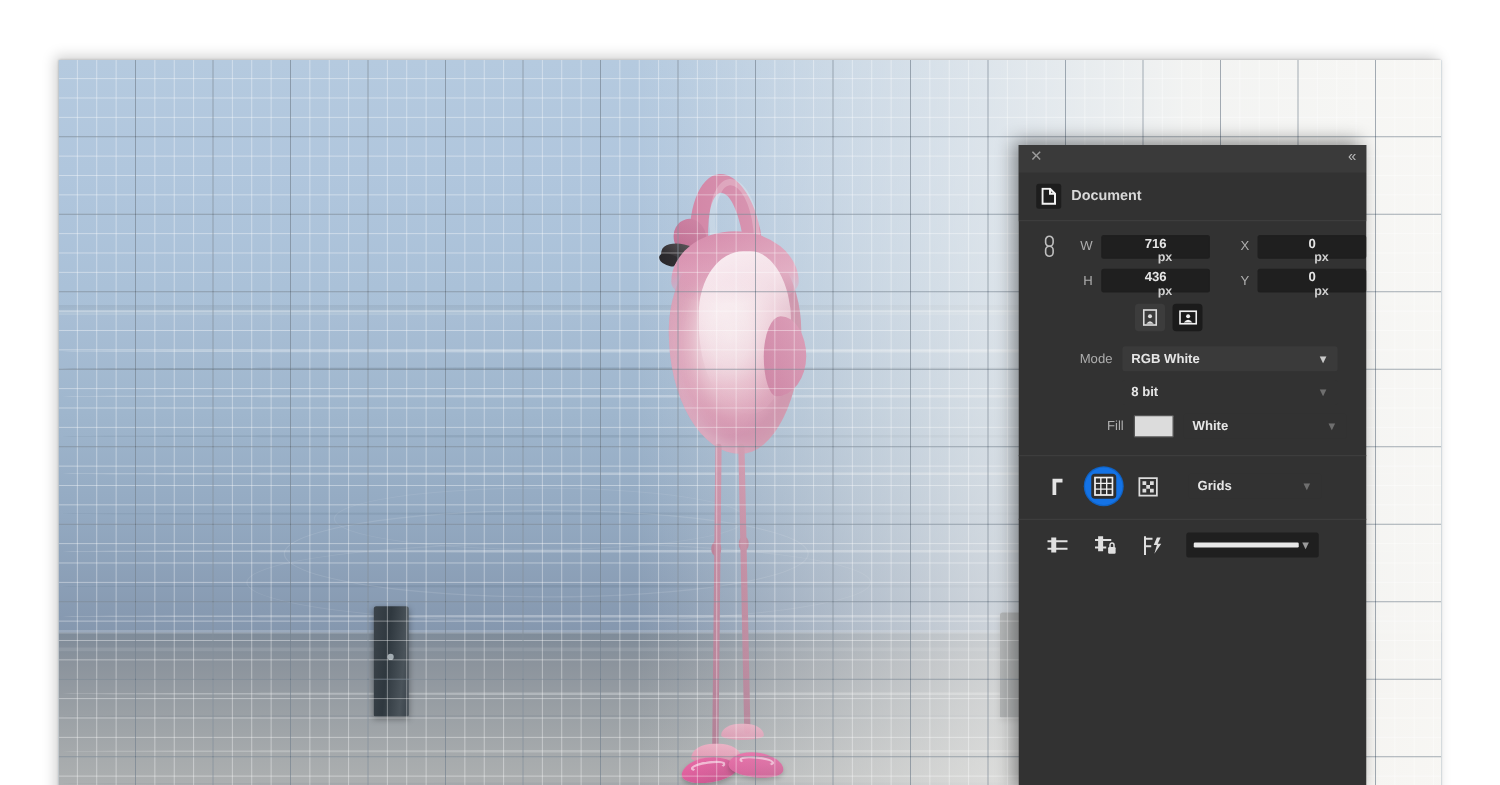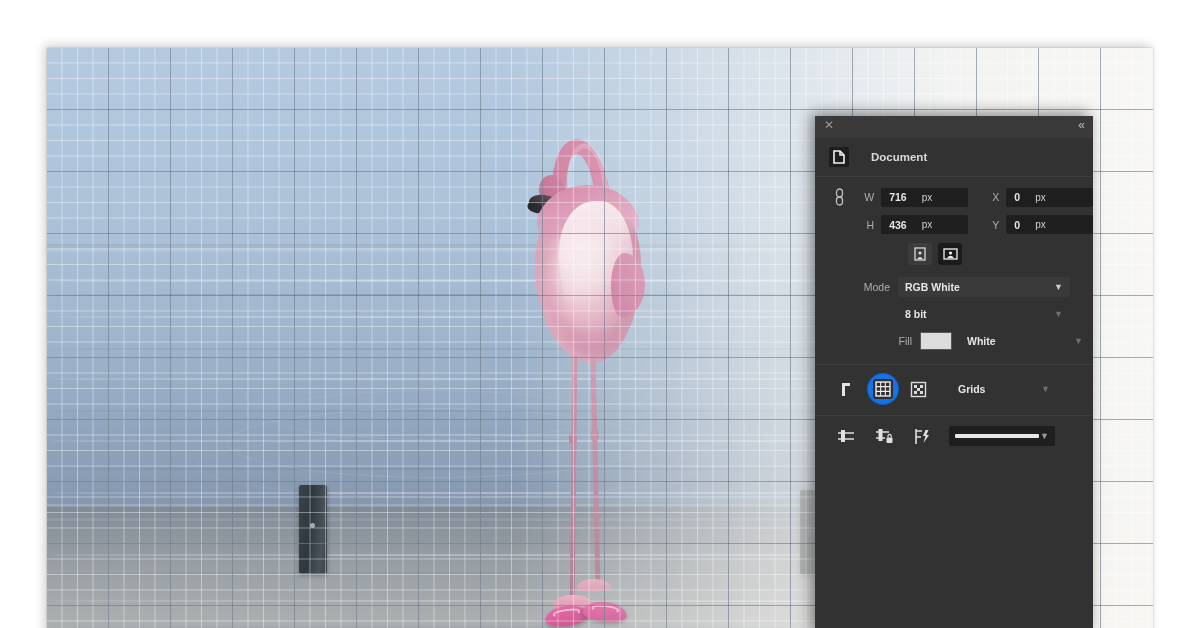--- a/index.html
+++ b/index.html
@@ -169,43 +169,43 @@
   }
   .tab-icons { position:absolute; right:6px; top:0; height:30px;
                display:flex; align-items:center; gap:7px; }
   .ti { color:#8a8a8a; font-size:11px; }
   .ti-divider { width:1px; height:12px; background:#8a8a8a; }
   .ti-menu { width:13px; height:10px;
              background: linear-gradient(#c9c9c9 0 2px, transparent 2px 4px,
                                          #c9c9c9 4px 6px, transparent 6px 8px,
                                          #c9c9c9 8px 10px); }
 
-  #doc-row { display:flex; align-items:center; gap:22px;
+  #doc-row { display:flex; align-items:center; gap:8px;
              padding:9px 0 9px 14px; background:#323232; }
   .doc-ico {
     width:20px; height:20px; background:#1d1d1d; border-radius:2px;
     display:flex; align-items:center; justify-content:center;
   }
   .doc-label { font-size:11.5px; font-weight:bold; color:#d9d9d9; }
 
   .section { border-top:1px solid #3d3d3d; padding:9px 0 11px 0; }
   .sec-title { font-size:10.5px; font-weight:bold; color:#c8c8c8;
                padding-left:23px; margin-bottom:9px; letter-spacing:0.3px; }
 
   .row { display:flex; align-items:center; margin-bottom:7px; }
   .link-ico { width:22px; margin-left:14px; display:flex; justify-content:center; }
   .fld-label { width:24px; text-align:right; color:#aeaeae; font-size:10.5px;
                margin-right:7px; }
   .input {
     background:#1f1f1f; border:1px solid #1f1f1f; border-radius:2px;
     height:19px; display:flex; align-items:center; padding:0 7px;
     color:#e6e6e6; font-size:10.5px; font-weight:bold;
   }
-  .input.w { width:88px; }
-  .unit { color:#cfcfcf; font-weight:normal; margin-left:3px; font-size:10px;padding-left:12px; }
+  .input.w { width:88px;flex-direction:column; }
+  .unit { color:#cfcfcf; font-weight:bold; margin-left:3px; font-size:10px;padding-left:12px; }
 
   .orient-row { display:flex; justify-content:center; gap:6px; margin:9px 0 12px 0;
                 padding-right:38px; }
   .orient-btn { width:24px; height:22px; border-radius:3px;
                 display:flex; align-items:center; justify-content:center;
                 background:#3c3c3c; }
   .orient-btn.active { background:#1b1b1b; }
 
   .select {
     background:#3a3a3a; border-radius:2px; height:20px;
@@ -389,21 +389,21 @@
 
       <div class="row">
         <div style="width:75px; margin-right:8px;"></div>
         <div class="select muted" style="width:172px;">
           <span>8 bit</span>
           <span class="chev">▼</span>
         </div>
       </div>
 
       <div class="row" style="margin-bottom:2px;">
-        <div style="width:97px; text-align:right; color:#aeaeae; font-size:10.5px; margin-right:8px;">Fill</div>
+        <div style="width:84px; text-align:right; color:#aeaeae; font-size:10.5px; margin-right:8px;">Fill</div>
         <div class="fill-swatch"></div>
         <div class="select muted" style="width:130px; margin-left:8px;">
           <span>White</span>
           <span class="chev">▼</span>
         </div>
       </div>
     </div>
 
     <div class="section">
       <div style="display:flex; align-items:center;">

